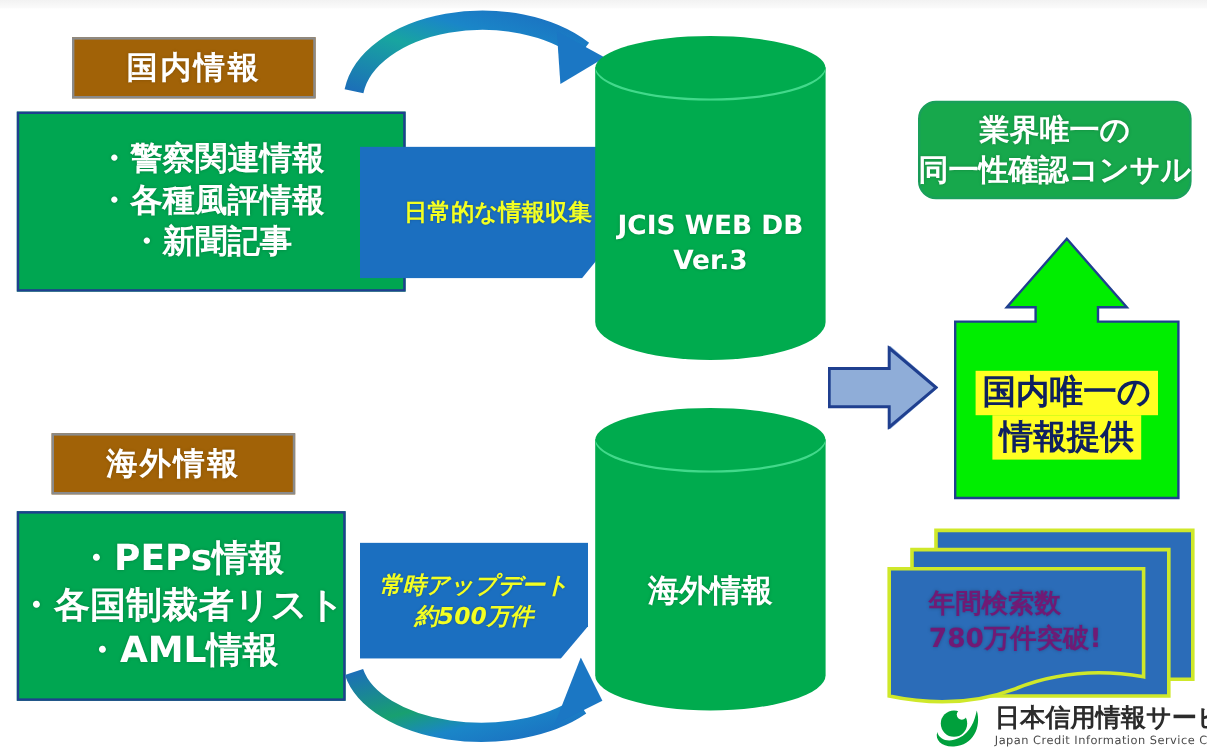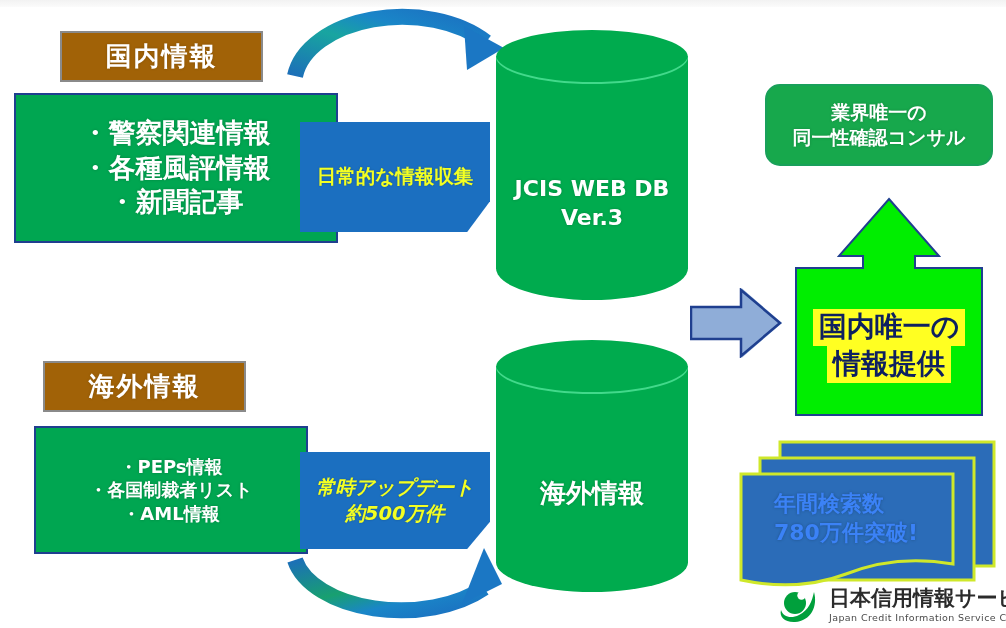--- a/index.html
+++ b/index.html
@@ -144,21 +144,21 @@
     background: #ffff22;
     padding: 1px 6px 2px 6px;
     display: inline-block;
     white-space: pre;
   }
 
   
   .cards { position: absolute; }
   .cards .txt {
     position: absolute;
-    color: #3b82f6;
+    color: #701a75;
     font-weight: bold;
     line-height: 1.3;
     text-shadow: 0 0 3px rgba(0,0,0,0.25);
   }
   .cards .txt .ln { white-space: pre; display: block; }
 
   
   .logo { position: absolute; display: flex; align-items: center; }
   .logo .mark { position: relative; width: 42px; height: 42px; flex: none; }
   .logo .words { margin-left: 9px; }
@@ -188,21 +188,21 @@
   <div class="chip" style="left:60px; top:31px; width:203px; height:51px; font-size:26px;">
     <span>国内情報</span>
   </div>
 
   <div class="srcbox" style="left:14px; top:93px; width:324px; height:150px; font-size:27px;">
     <span class="ln">・警察関連情報</span>
     <span class="ln">・各種風評情報</span>
     <span class="ln">・新聞記事</span>
   </div>
 
-  <div class="note" style="left:300px; top:122px; width:190px; height:110px; font-size:19.5px;">
+  <div class="note" style="left:300px; top:122px; width:190px; height:110px; font-size:19.5px;padding-left:20px;">
     <span class="ln">日常的な情報収集</span>
   </div>
 
   <div class="arc" style="left:278px; top:4px; width:250px; height:80px;">
     <svg width="250" height="80" viewBox="0 0 250 80">
       <defs>
         <linearGradient id="arcg1" x1="0" y1="1" x2="1" y2="0">
           <stop offset="0%" stop-color="#1c6fb8"></stop>
           <stop offset="45%" stop-color="#18a5a0"></stop>
           <stop offset="70%" stop-color="#1a86c8"></stop>
@@ -220,21 +220,21 @@
     <div class="label" style="top:145px; font-size:22px;">
       <span class="ln">JCIS WEB DB</span>
       <span class="ln">Ver.3</span>
     </div>
   </div>
 
   <div class="chip" style="left:43px; top:361px; width:203px; height:51px; font-size:26px;">
     <span>海外情報</span>
   </div>
 
-  <div class="srcbox" style="left:14px; top:426px; width:274px; height:128px; font-size:18px;margin-left:20px;">
+  <div class="srcbox" style="left:14px; top:426px; width:274px; height:158px; font-size:30px;">
     <span class="ln">・PEPs情報</span>
     <span class="ln">・各国制裁者リスト</span>
     <span class="ln">・AML情報</span>
   </div>
 
   <div class="note" style="left:300px; top:452px; width:190px; height:97px; font-size:19.5px;font-style:italic;">
     <span class="ln">常時アップデート</span>
     <span class="ln">約500万件</span>
   </div>
 
@@ -265,21 +265,21 @@
               -webkit-clip-path: polygon(0 26%, 56% 26%, 56% 0, 100% 50%, 56% 100%, 56% 74%, 0 74%);
               clip-path: polygon(0 26%, 56% 26%, 56% 0, 100% 50%, 56% 100%, 56% 74%, 0 74%);
               border:none; background:#8fadd8;">
   </div>
   <div style="position:absolute; left:690px; top:288px; width:92px; height:70px; pointer-events:none;">
     <svg width="92" height="70" viewBox="0 0 92 70">
       <polygon points="1,19 51,19 51,2 90,35 51,68 51,51 1,51" fill="none" stroke="#1f3f8f" stroke-width="2.5" stroke-linejoin="miter"></polygon>
     </svg>
   </div>
 
-  <div class="roundbox" style="left:765px; top:84px; width:228px; height:82px; font-size:19px;">
+  <div class="roundbox" style="left:765px; top:84px; width:228px; height:82px; font-size:25px;">
     <span class="ln">業界唯一の</span>
     <span class="ln">同一性確認コンサル</span>
   </div>
 
   <div class="brightblock" style="left:793px; top:196px; width:192px; height:222px;">
     <svg width="192" height="222" viewBox="0 0 192 222">
       <polygon points="96,3 146,60 122,60 122,72 189,72 189,219 3,219 3,72 70,72 70,60 46,60" fill="#00ee00" stroke="#1f3f8f" stroke-width="2"></polygon>
     </svg>
     <div class="hl" style="top:113px; font-size:28px;">
       <span class="ln">国内唯一の</span><br>

